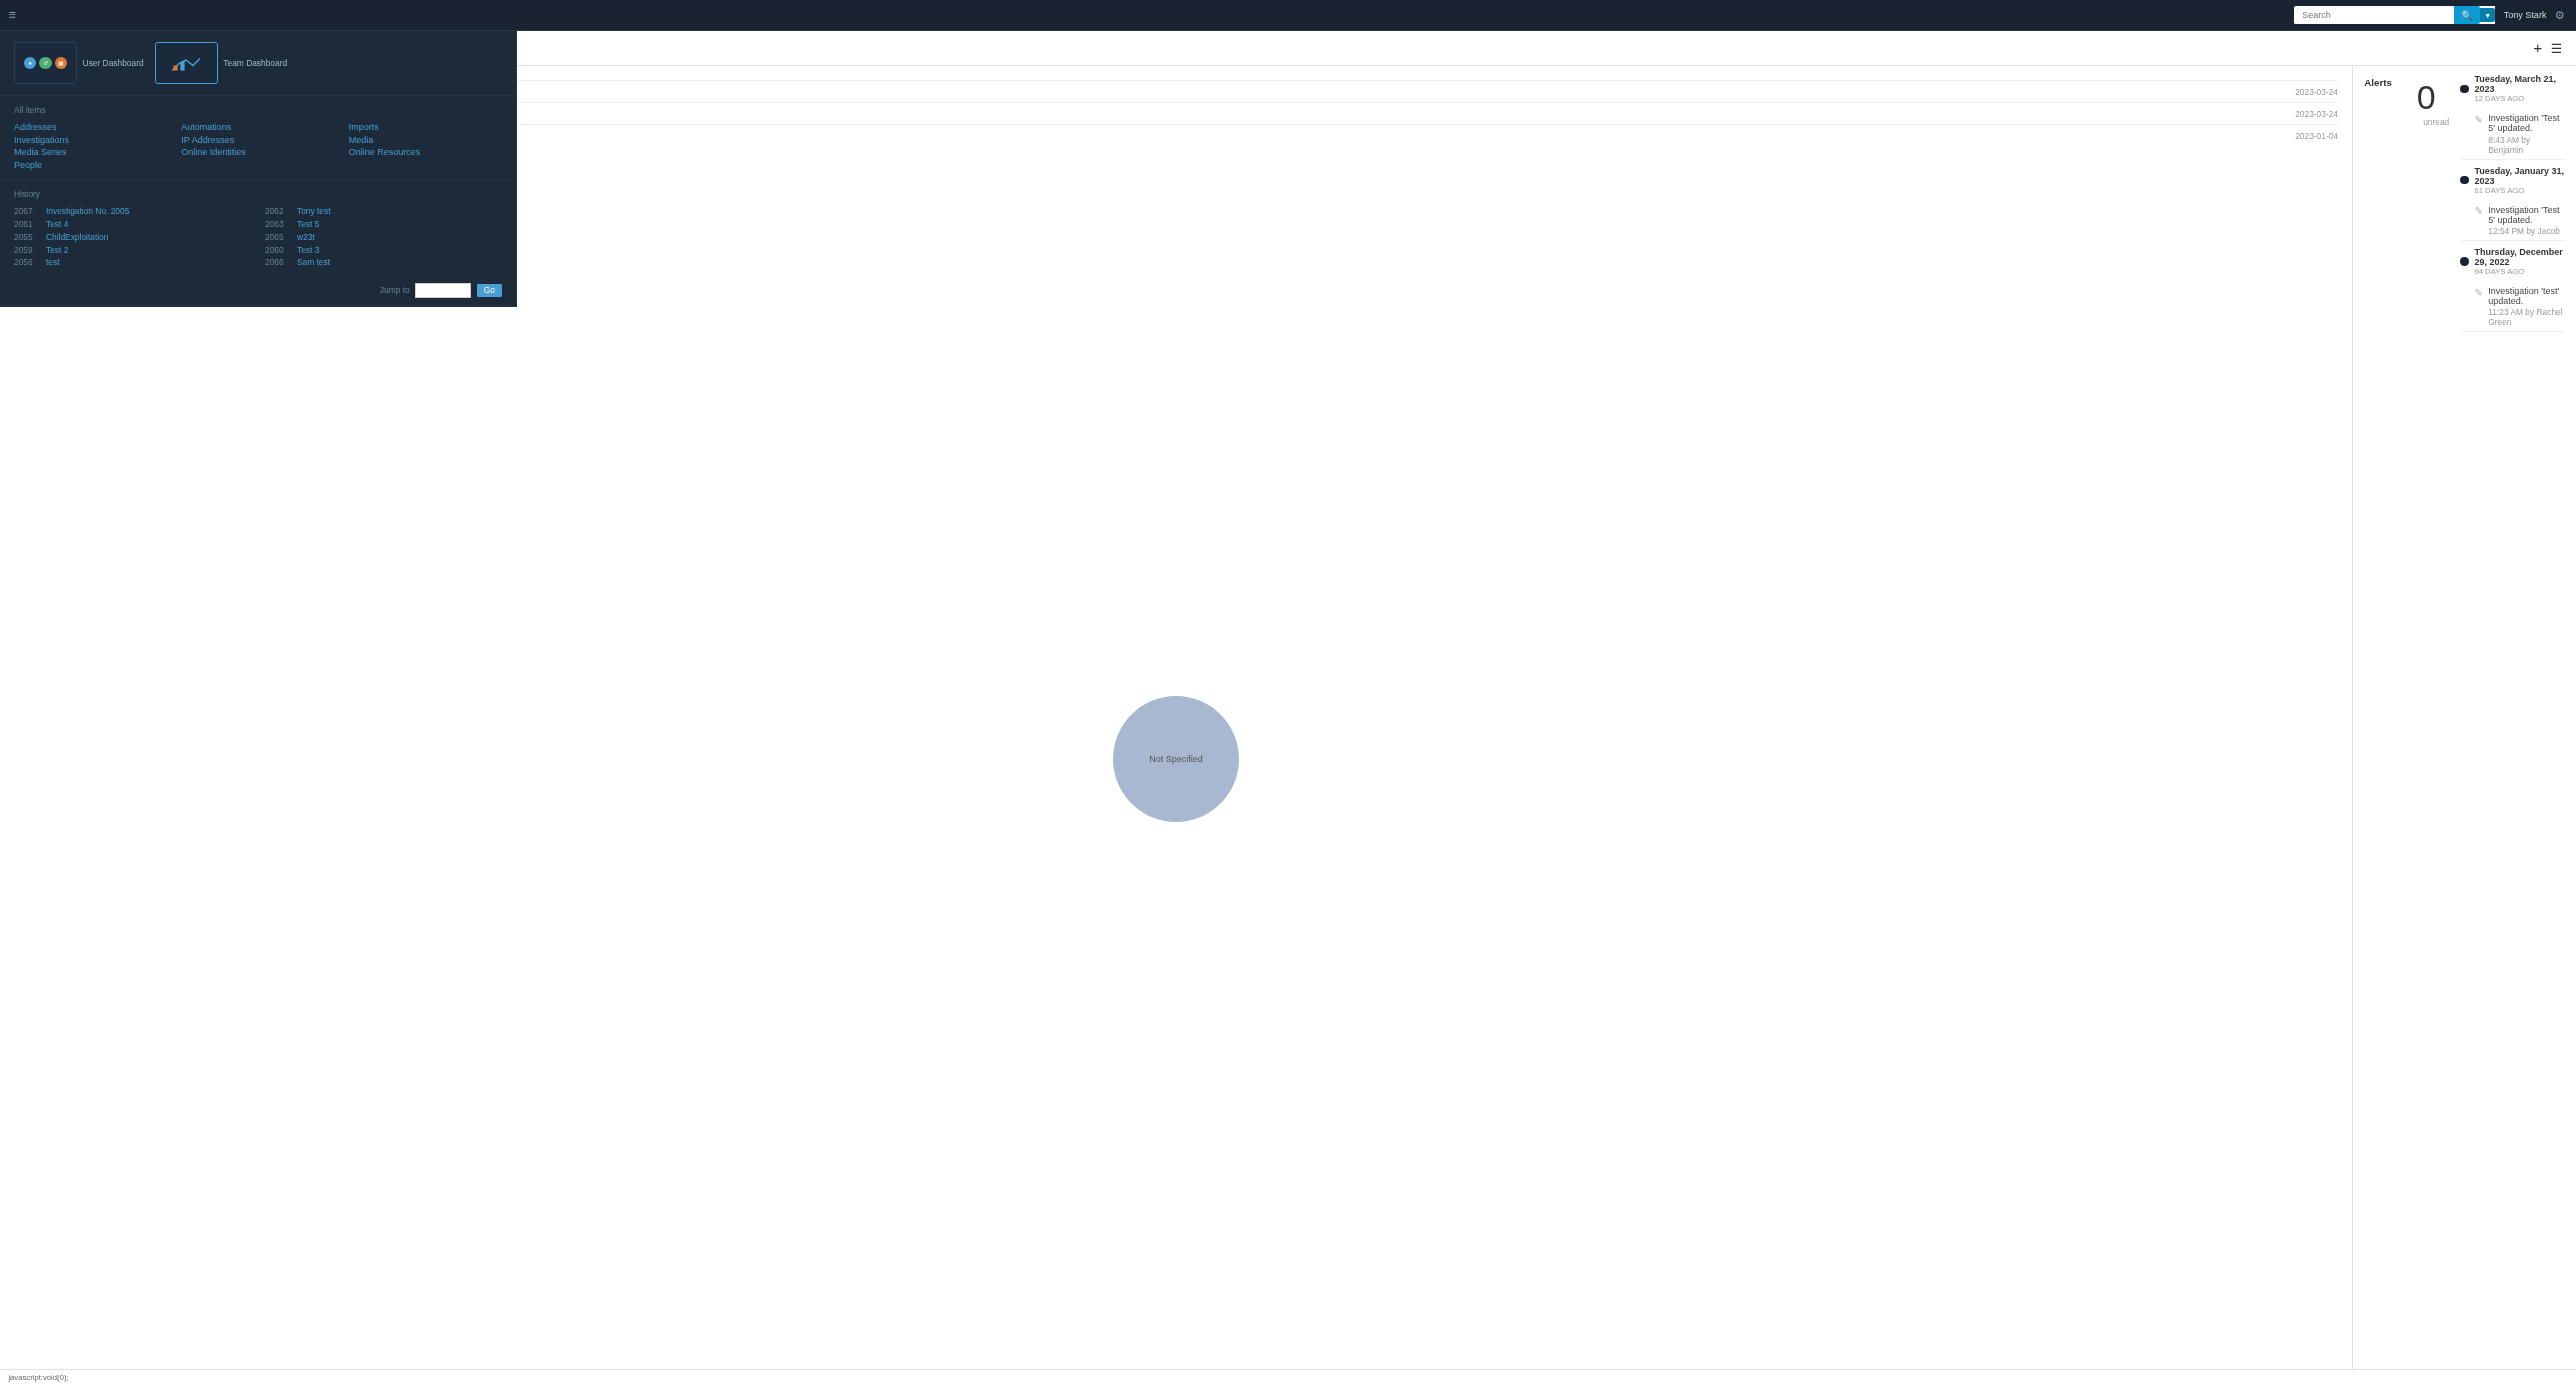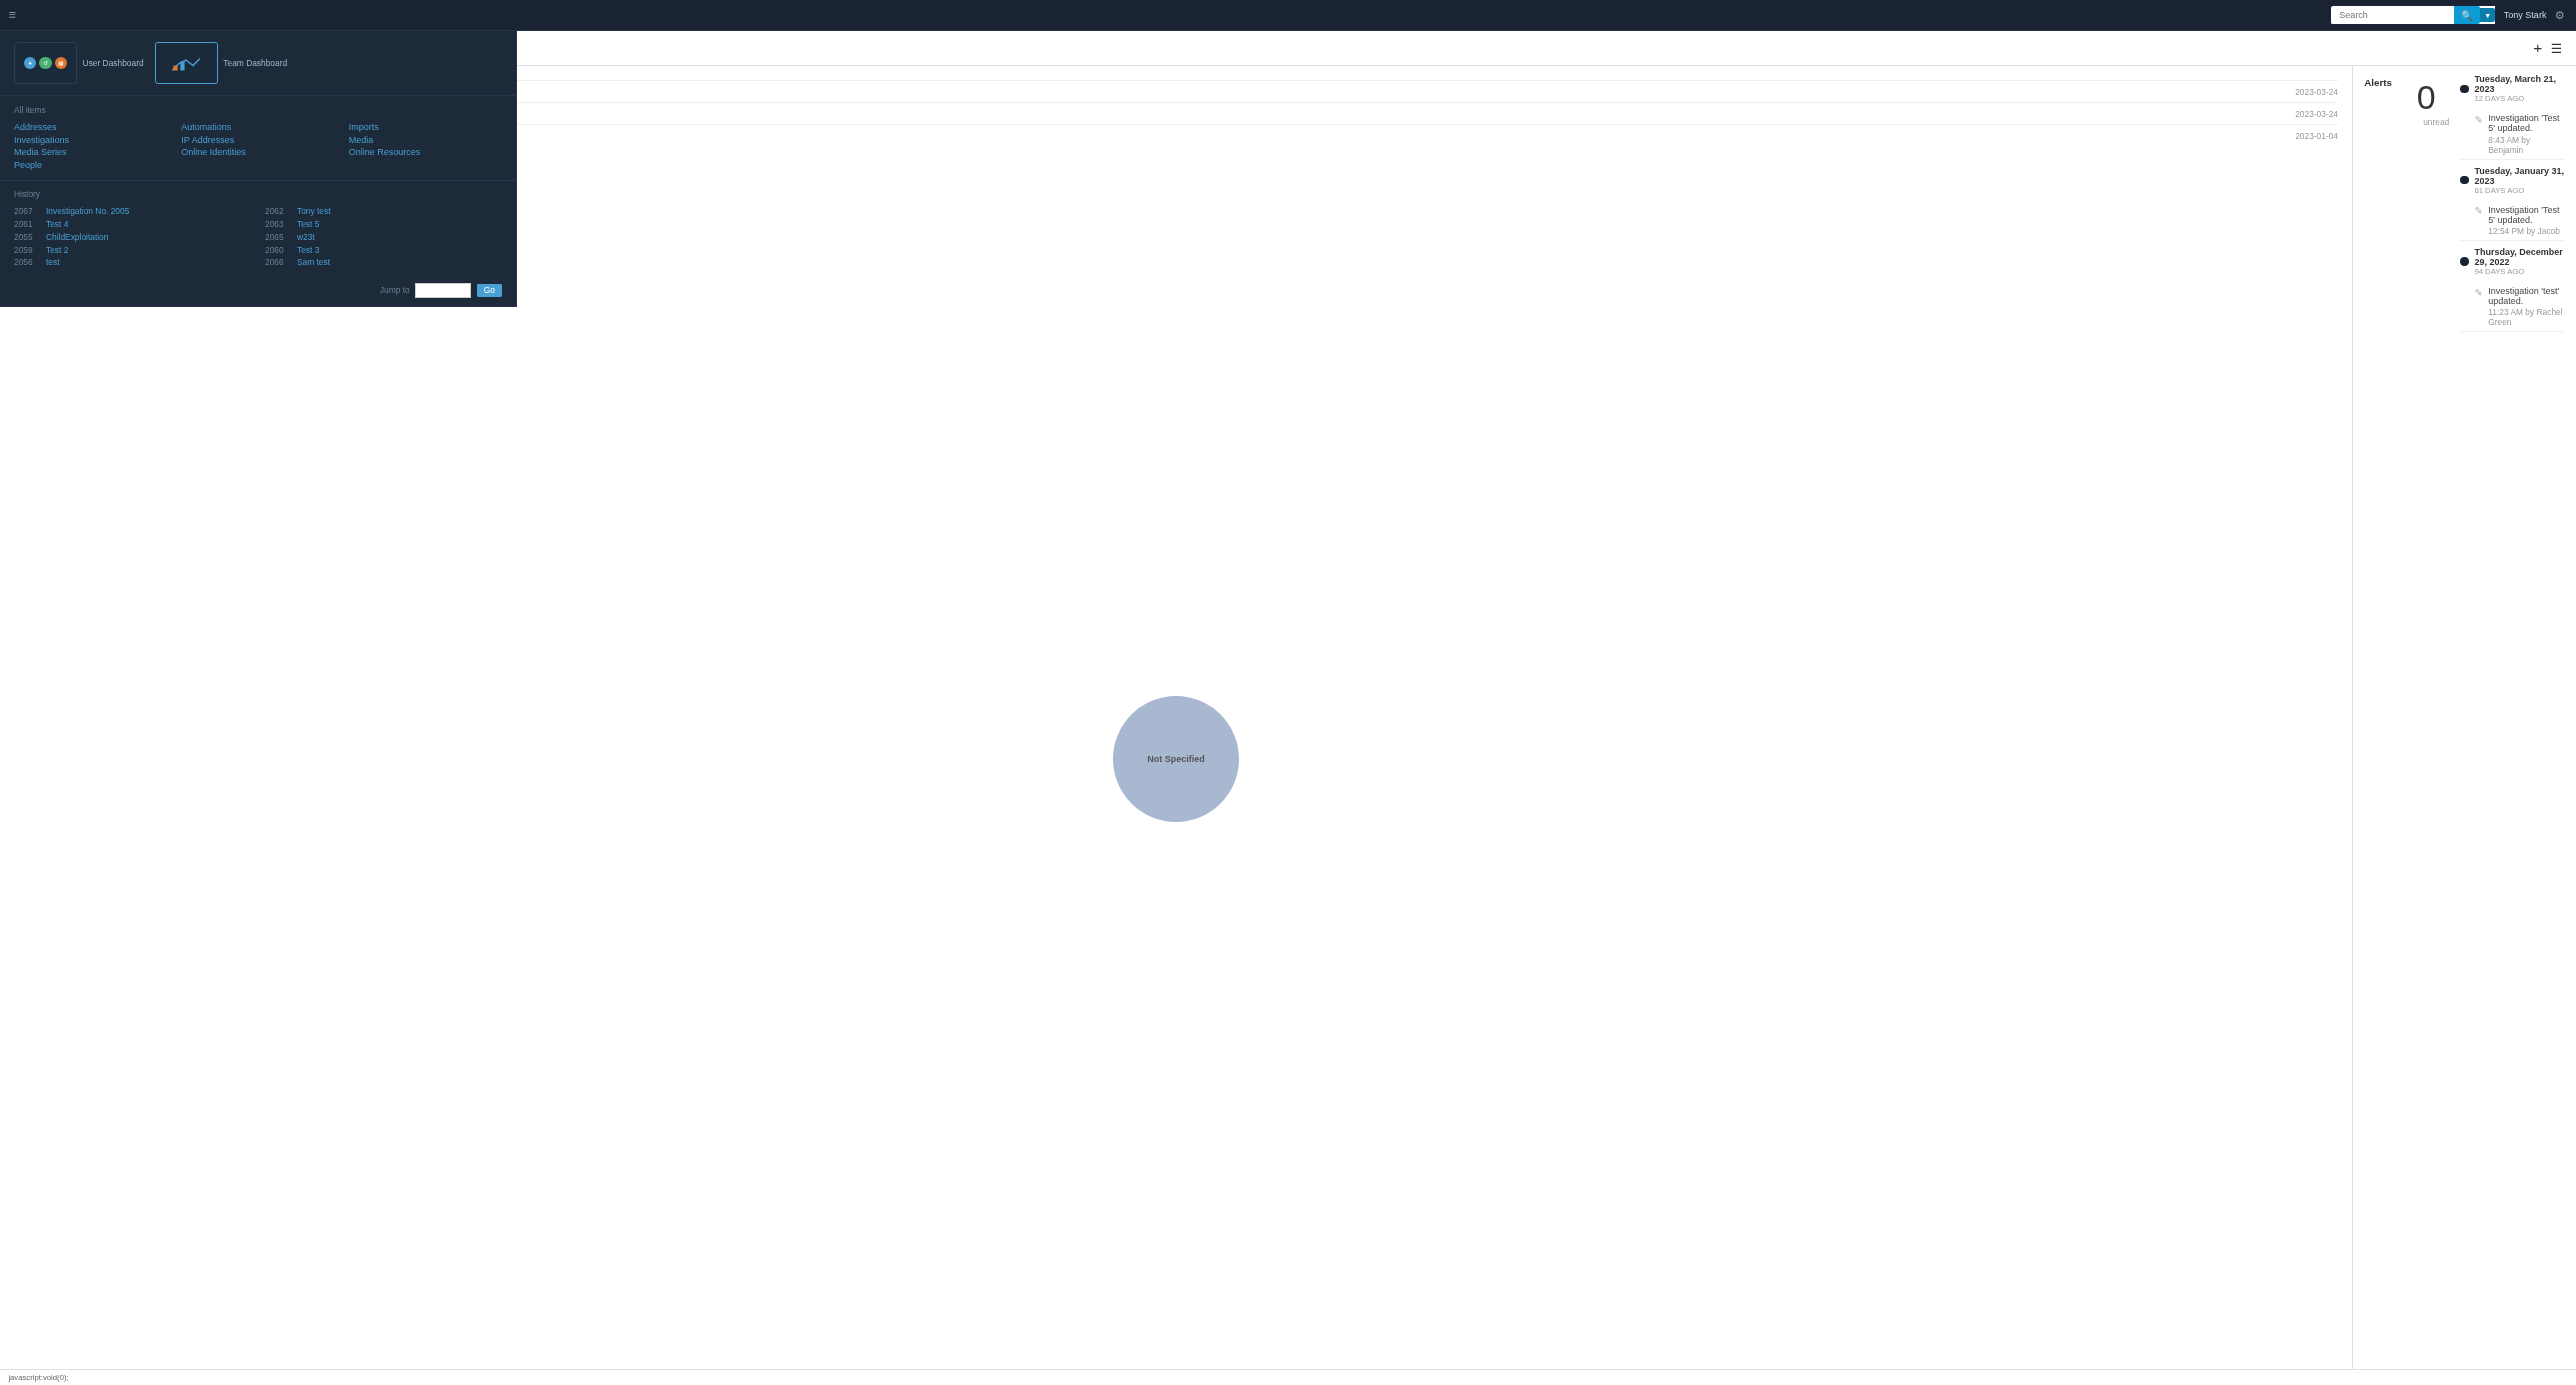--- a/index.html
+++ b/index.html
@@ -37,21 +37,21 @@
     .search-input-wrap {
       display: flex;
       align-items: center;
       background: #fff;
       border-radius: 2.1px 0 0 2.1px;
     }
     .search-input {
       border: none;
       outline: none;
       padding: 3.5px 8.4px;
-      width: 123px;
+      width: 160px;
       font-size: 9px;
       color: #333;
       border-radius: 2.1px 0 0 2.1px;
     }
     .search-btn {
       background: #0d9bd4;
       border: none;
       color: #fff;
       padding: 3.5px 7px;
       cursor: pointer;
@@ -337,21 +337,20 @@
       display: flex;
       align-items: center;
       justify-content: center;
       padding: 21px;
       flex: 1;
     }
     .pie-chart-wrap {
       position: relative;
       width: 140px;
       height: 140px;
-      font-weight: bold;
     }
     .pie-label {
       position: absolute;
       top: 50%;
       left: 50%;
       transform: translate(-50%, -50%);
       font-size: 9px;
       color: #555;
       text-align: center;
       pointer-events: none;

